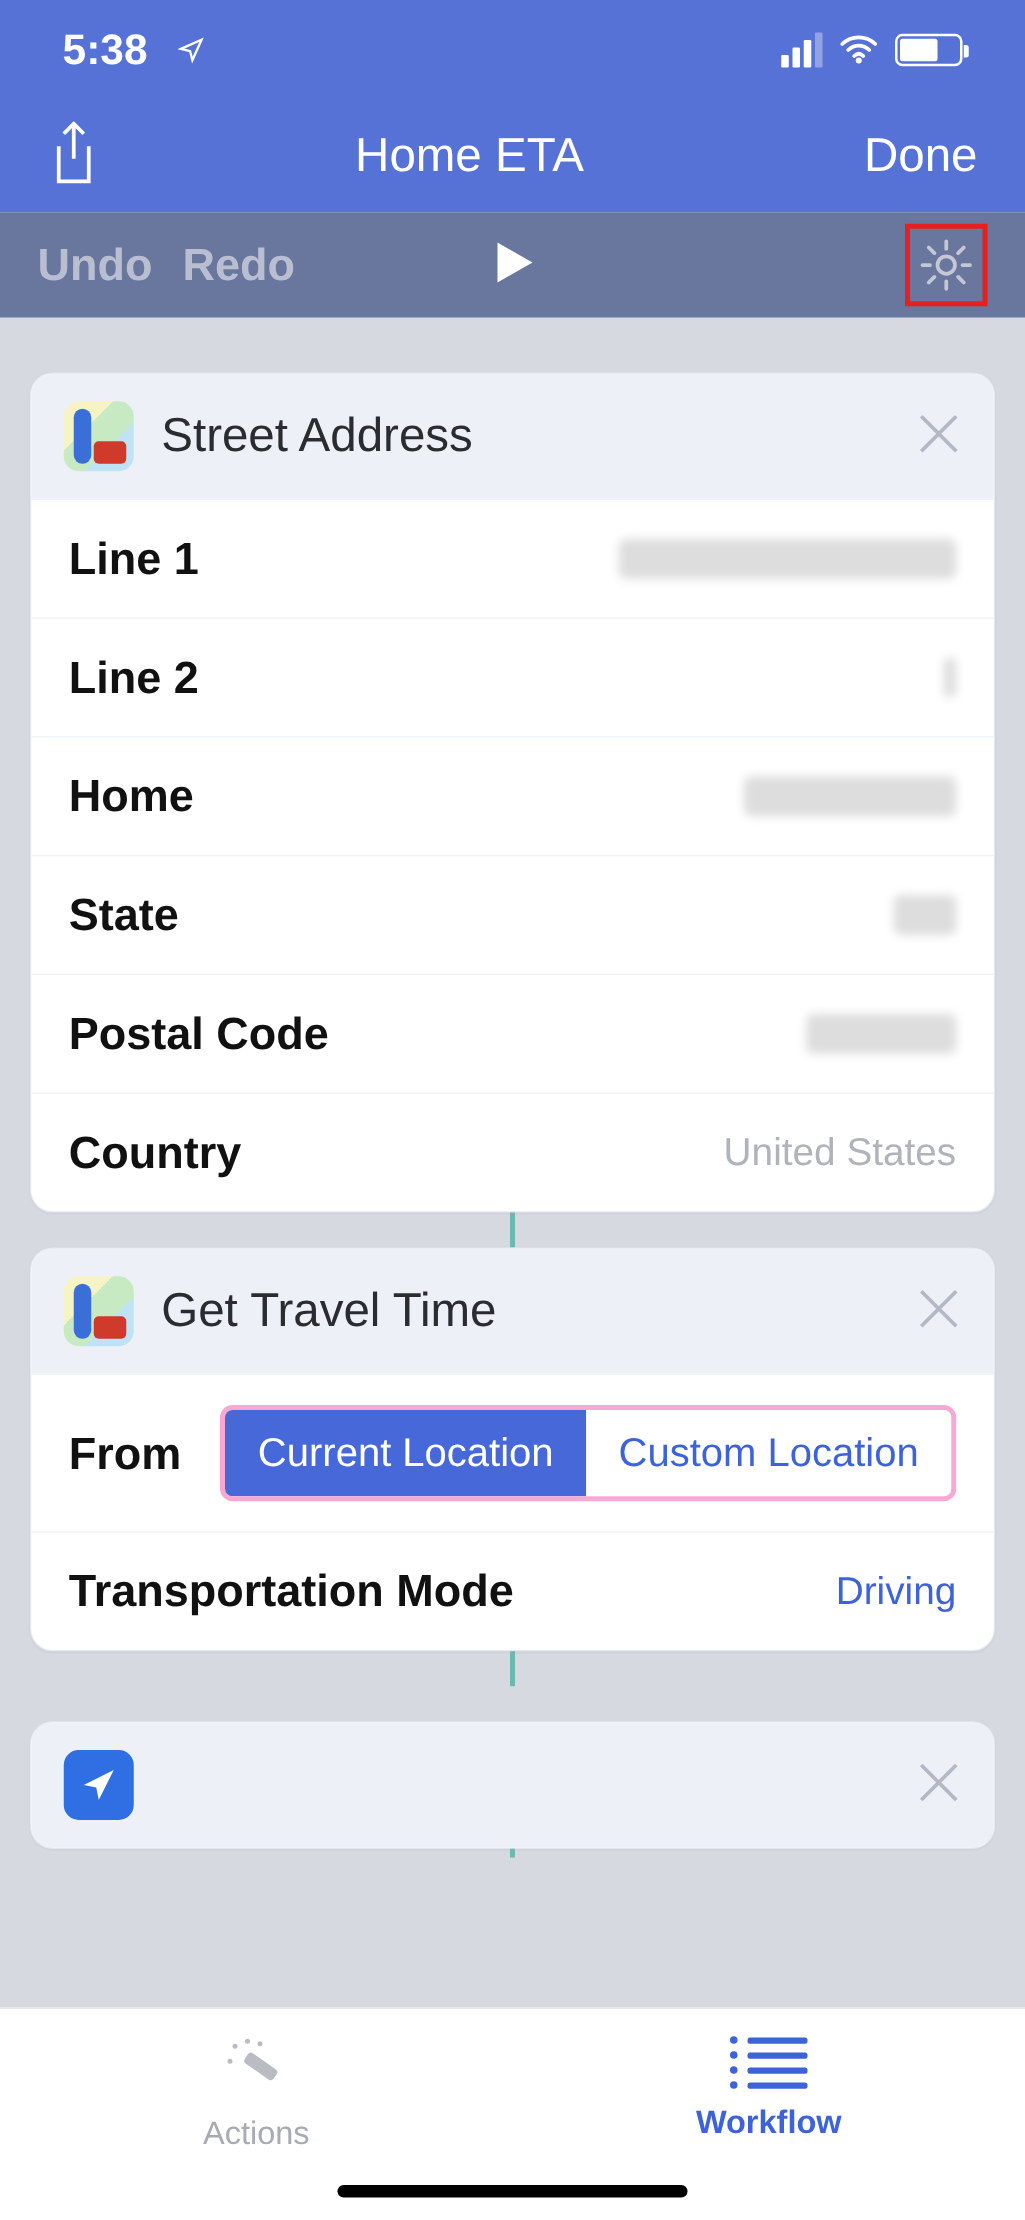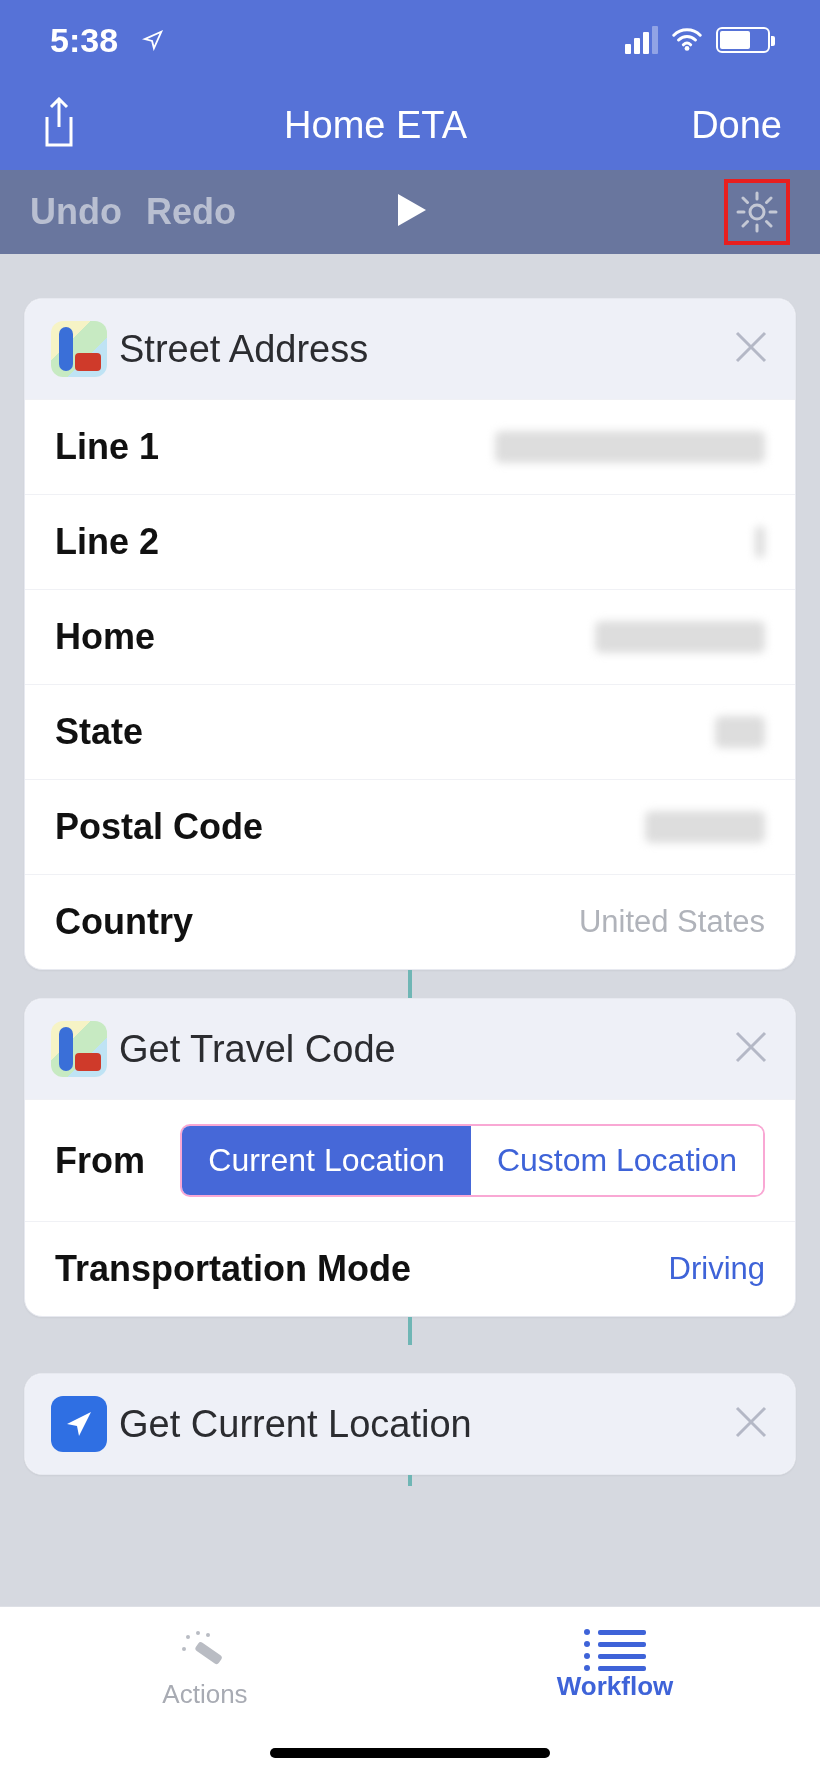--- a/index.html
+++ b/index.html
@@ -32,21 +32,21 @@
   .toolbar .tb-left { color:#b9bfd1; font-size:36px; display:flex; gap:24px;}
   .toolbar .play { position:absolute; left:50%; transform:translateX(-50%); }
   .play svg { width:40px; height:40px; fill:#fff;}
   .toolbar .gear-wrap { margin-left:auto; padding:6px; border:4px solid #e81f1f; }
   .gear-wrap svg { width:46px; height:46px; stroke:#c4c8d5; fill:none; display:block;}
   
   
   .content { padding:44px 24px 0 24px; height:1232px; overflow:hidden; }
   
   .card { background:#fff; border-radius:18px; box-shadow:0 1px 2px rgba(0,0,0,.05); overflow:hidden; border:1px solid #e7e9f0;}
-  .card-header { background:#eef0f7; display:flex; align-items:center; padding:22px 26px; gap:12px;}
+  .card-header { background:#eef0f7; display:flex; align-items:center; padding:22px 26px; gap:22px;}
   .card-title { font-size:38px; color:#2b2c30; }
   .card-close { margin-left:auto; color:#b4b8c6; }
   .card-close svg { width:36px; height:36px; stroke:#b4b8c6; stroke-width:3; fill:none;}
   
   .maps-icon { width:56px; height:56px; border-radius:12px; background:linear-gradient(135deg,#f6f3c5 0 35%, #c7eac2 35% 65%, #bfe3f4 65% 100%); position:relative; overflow:hidden;}
   .maps-icon:before { content:""; position:absolute; left:8px; top:6px; width:14px; height:44px; background:#3a6fd8; border-radius:7px;}
   .maps-icon:after { content:""; position:absolute; right:6px; bottom:6px; width:26px; height:18px; background:#cf3a2a; border-radius:4px;}
   
   .loc-icon { width:56px; height:56px; border-radius:12px; background:#2f6fe3; display:flex; align-items:center; justify-content:center;}
   .loc-icon svg { width:32px; height:32px; fill:#fff;}
@@ -55,28 +55,28 @@
   .row:first-of-type { border-top:none;}
   .row-label { font-size:36px; font-weight:700; color:#111;}
   .row-value { margin-left:auto; font-size:31px; color:#b0b3ba;}
   .row-value.link { color:#3e63d8;}
   .row-value.blur .blurbox { height:32px; background:#ddd; border-radius:6px; filter:blur(4px);}
   .blur-w1 { width:270px;} .blur-w2{width:10px;} .blur-w3{width:170px;} .blur-w4{width:50px;} .blur-w5{width:120px;}
   
   .connector { width:4px; height:28px; background:#6fb6b5; margin:0 auto;}
   
   
-  .seg { display:flex; border:2px solid #f9a8d4; border-radius:10px; overflow:hidden; margin-left:auto;}
+  .seg { display:flex; border:4px solid #f9a8d4; border-radius:10px; overflow:hidden; margin-left:auto;}
   .seg-item { padding:16px 26px; font-size:32px; color:#3e63d8; background:#fff;}
   .seg-item.active { background:#4668d8; color:#fff;}
   .row.from-row { padding:24px 30px;}
   
   
   .tabbar { position:absolute; left:0; right:0; bottom:0; height:170px; background:#fff; border-top:1px solid #dee0e6; display:flex;}
-  .tab { flex:1; display:flex; flex-direction:column; align-items:center; justify-content:flex-start; padding-top:22px; gap:0;}
+  .tab { flex:1; display:flex; flex-direction:column; align-items:center; justify-content:flex-start; padding-top:22px; gap:11px;}
   .tab-label { font-size:26px; }
   .tab.inactive .tab-label { color:#a8abb3;}
   .tab.active .tab-label { color:#3e63d8; font-weight:700;}
   .wand svg { width:54px; height:46px; fill:#b9bcc3;}
   .wf-icon { display:flex; flex-direction:column; gap:6px;}
   .wf-icon .line { display:flex; align-items:center; gap:8px;}
   .wf-icon .dot { width:6px; height:6px; background:#3e63d8; border-radius:50%;}
   .wf-icon .bar { width:48px; height:5px; background:#3e63d8; border-radius:2px;}
   
   .home-ind { position:absolute; bottom:18px; left:50%; transform:translateX(-50%); width:280px; height:10px; background:#000; border-radius:10px;}
@@ -182,21 +182,21 @@
       <div class="row-label">Country</div>
       <div class="row-value">United States</div>
     </div>
   </div>
 
   <div class="connector"></div>
 
   <div class="card">
     <div class="card-header">
       <div class="maps-icon"></div>
-      <div class="card-title">Get Travel Code</div>
+      <div class="card-title">Get Travel Time</div>
       <div class="card-close">
         <svg viewBox="0 0 36 36">
             <path d="M4 4 L32 32 M32 4 L4 32"></path>
           </svg>
       </div>
     </div>
     <div class="row from-row">
       <div class="row-label">From</div>
       <div class="seg">
         <div class="seg-item active">Current Location</div>
@@ -211,21 +211,20 @@
 
   <div class="connector"></div>
 
   <div class="card" style="margin-top:28px;">
     <div class="card-header">
       <div class="loc-icon">
         <svg viewBox="0 0 32 32">
             <path d="M4 16 L28 4 L16 28 L14 18 Z"></path>
           </svg>
       </div>
-      <div class="card-title">Get Current Location</div>
       <div class="card-close">
         <svg viewBox="0 0 36 36">
             <path d="M4 4 L32 32 M32 4 L4 32"></path>
           </svg>
       </div>
     </div>
   </div>
 
   <div class="connector"></div>
 

